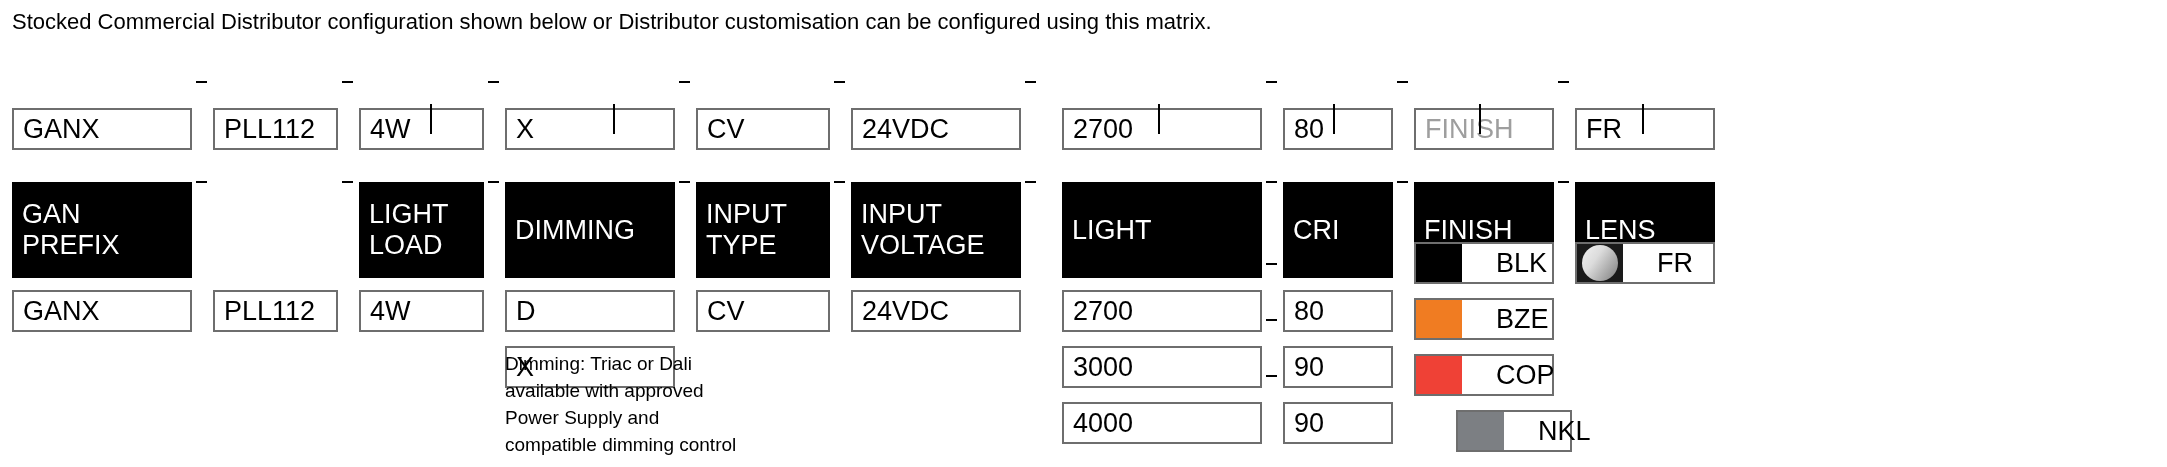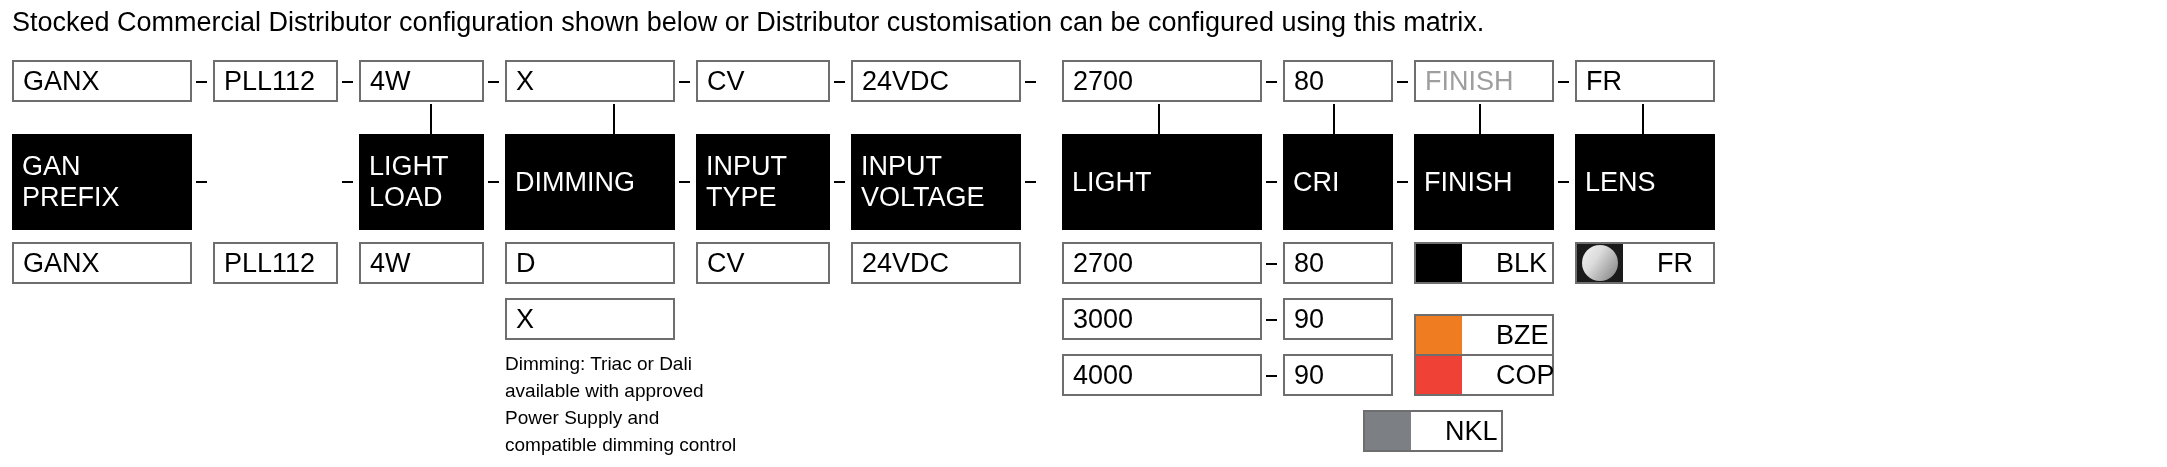--- a/index.html
+++ b/index.html
@@ -20,34 +20,35 @@
     position: relative;
     width: 2167px;
     height: 467px;
   }
 
   
   .intro {
     position: absolute;
     left: 12px;
     top: 6px;
-    font-size: 27px;
+    font-size: 22px;
     line-height: 32px;
     white-space: nowrap;
     color: #000;
   }
 
   
   .cell {
     position: absolute;
     box-sizing: border-box;
     display: flex;
     align-items: center;
     font-size: 27px;
     line-height: 1;
+    margin-top: 48px;
   }
 
   
   .codebox {
     border: 2px solid #6e6e6e;
     background: #ffffff;
     padding-left: 9px;
     color: #000000;
     font-size: 27px;
     white-space: nowrap;
@@ -255,29 +256,29 @@
   <div class="cell codebox" style="left:1283px; top:298px; width:110px; height:42px;">90</div>
 
   <div class="cell codebox" style="left:1062px; top:354px; width:200px; height:42px;">4000</div>
   <div class="dash" style="left:1266px; top:375px;"></div>
   <div class="cell codebox" style="left:1283px; top:354px; width:110px; height:42px;">90</div>
 
   <div class="swatchrow" style="left:1414px; top:242px; width:140px; height:42px;">
     <span class="chip" style="background: rgb(0, 0, 0);"></span>
     <span class="chiplabel">BLK</span>
   </div>
-  <div class="swatchrow" style="left:1414px; top:298px; width:140px; height:42px;margin-top:16px;">
+  <div class="swatchrow" style="left:1414px; top:298px; width:140px; height:42px;">
     <span class="chip" style="background: rgb(240, 124, 34);"></span>
     <span class="chiplabel">BZE</span>
   </div>
   <div class="swatchrow" style="left:1414px; top:354px; width:140px; height:42px;">
     <span class="chip" style="background: rgb(239, 65, 54);"></span>
     <span class="chiplabel">COP</span>
   </div>
-  <div class="swatchrow" style="left:1363px; top:410px; width:140px; height:42px;">
+  <div class="swatchrow" style="left:1456px; top:410px; width:116px; height:42px;">
     <span class="chip" style="background: rgb(124, 127, 131);"></span>
     <span class="chiplabel">NKL</span>
   </div>
 
   <div class="swatchrow" style="left:1575px; top:242px; width:140px; height:42px;">
     <span class="lenschip">
       <span class="lensball"></span>
     </span>
     <span class="chiplabel">FR</span>
   </div>

